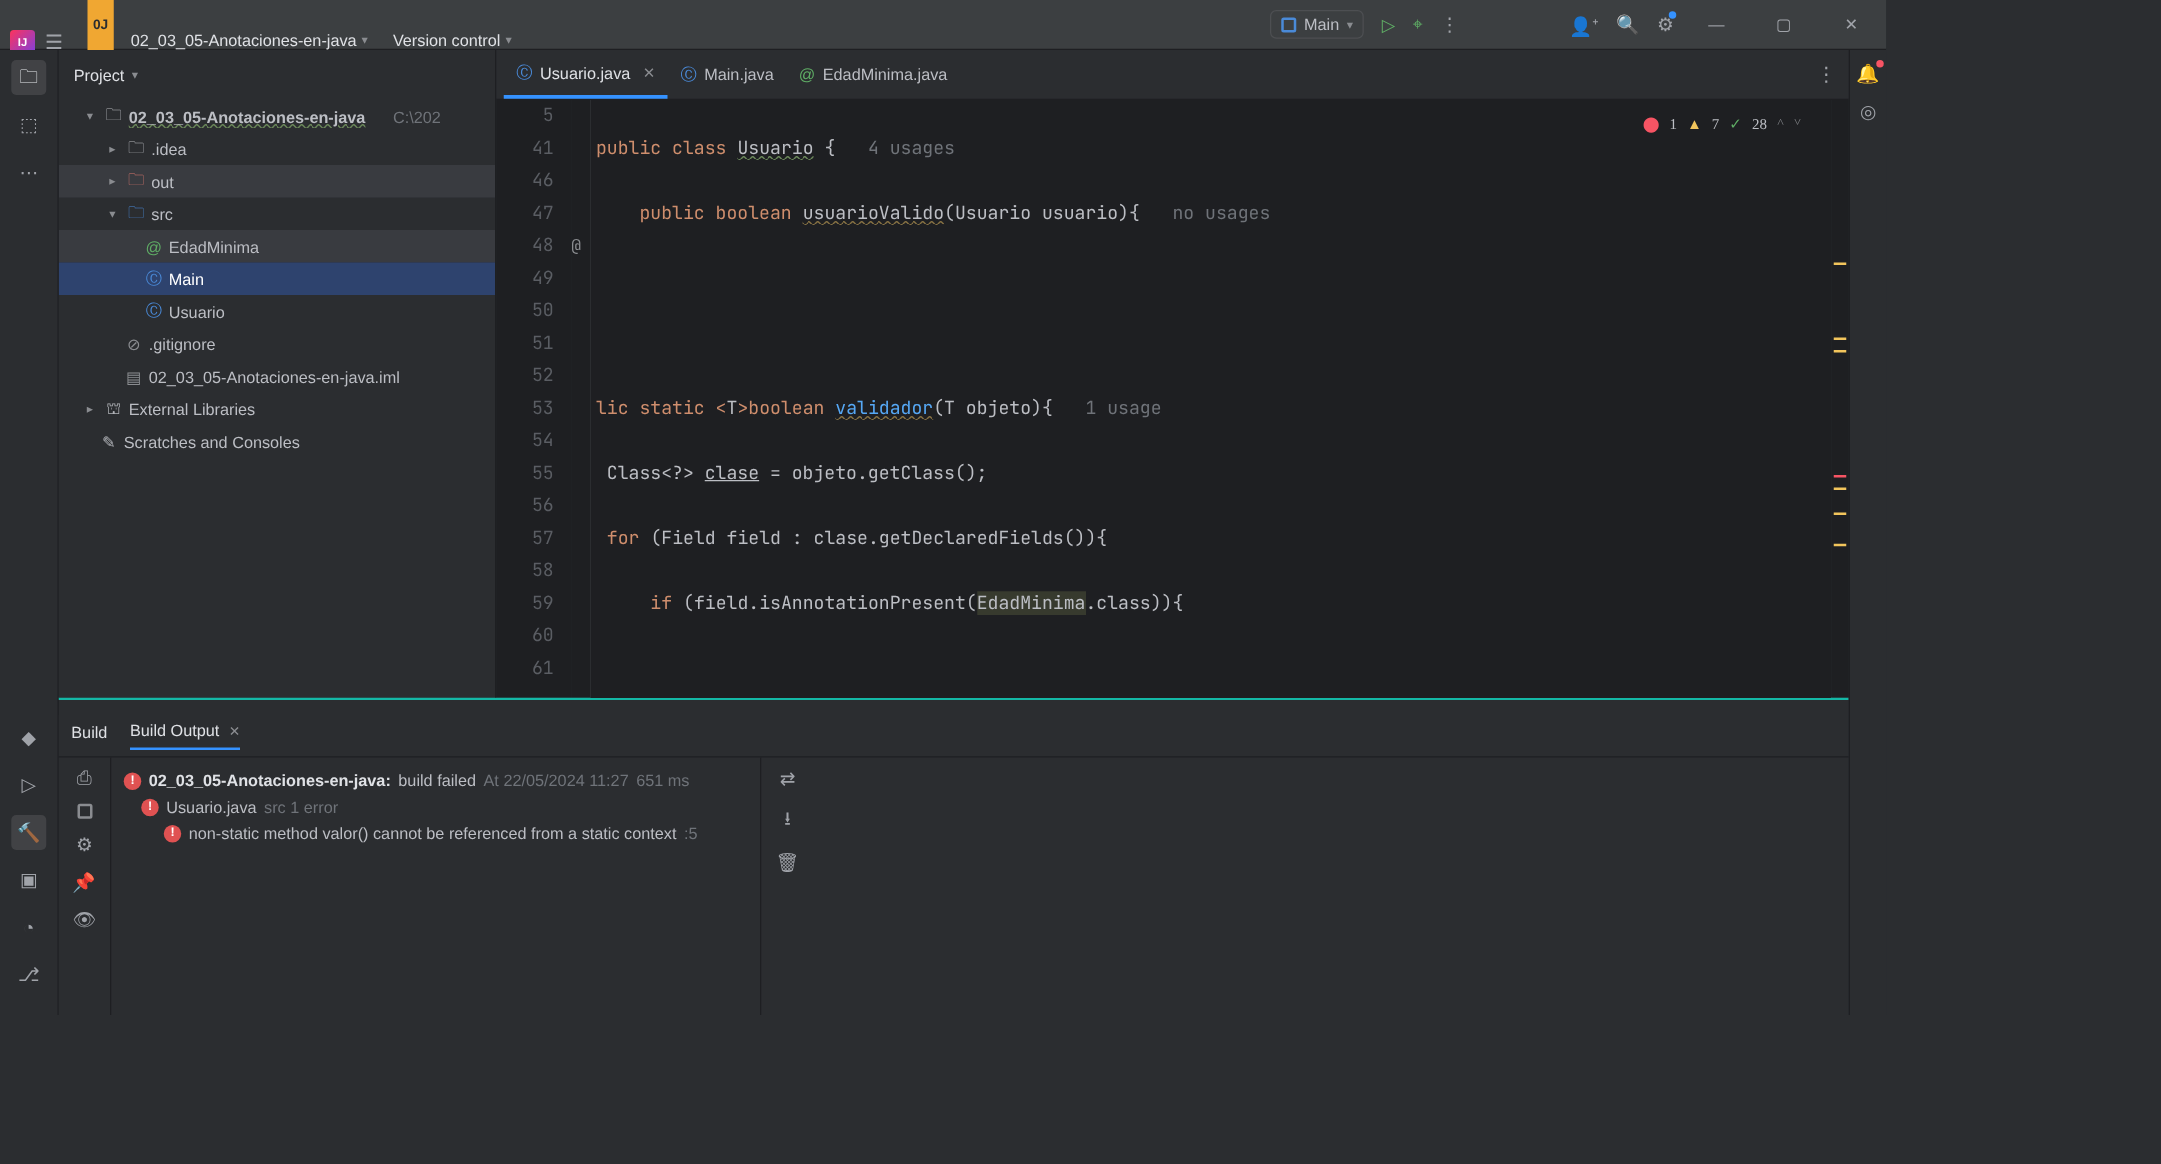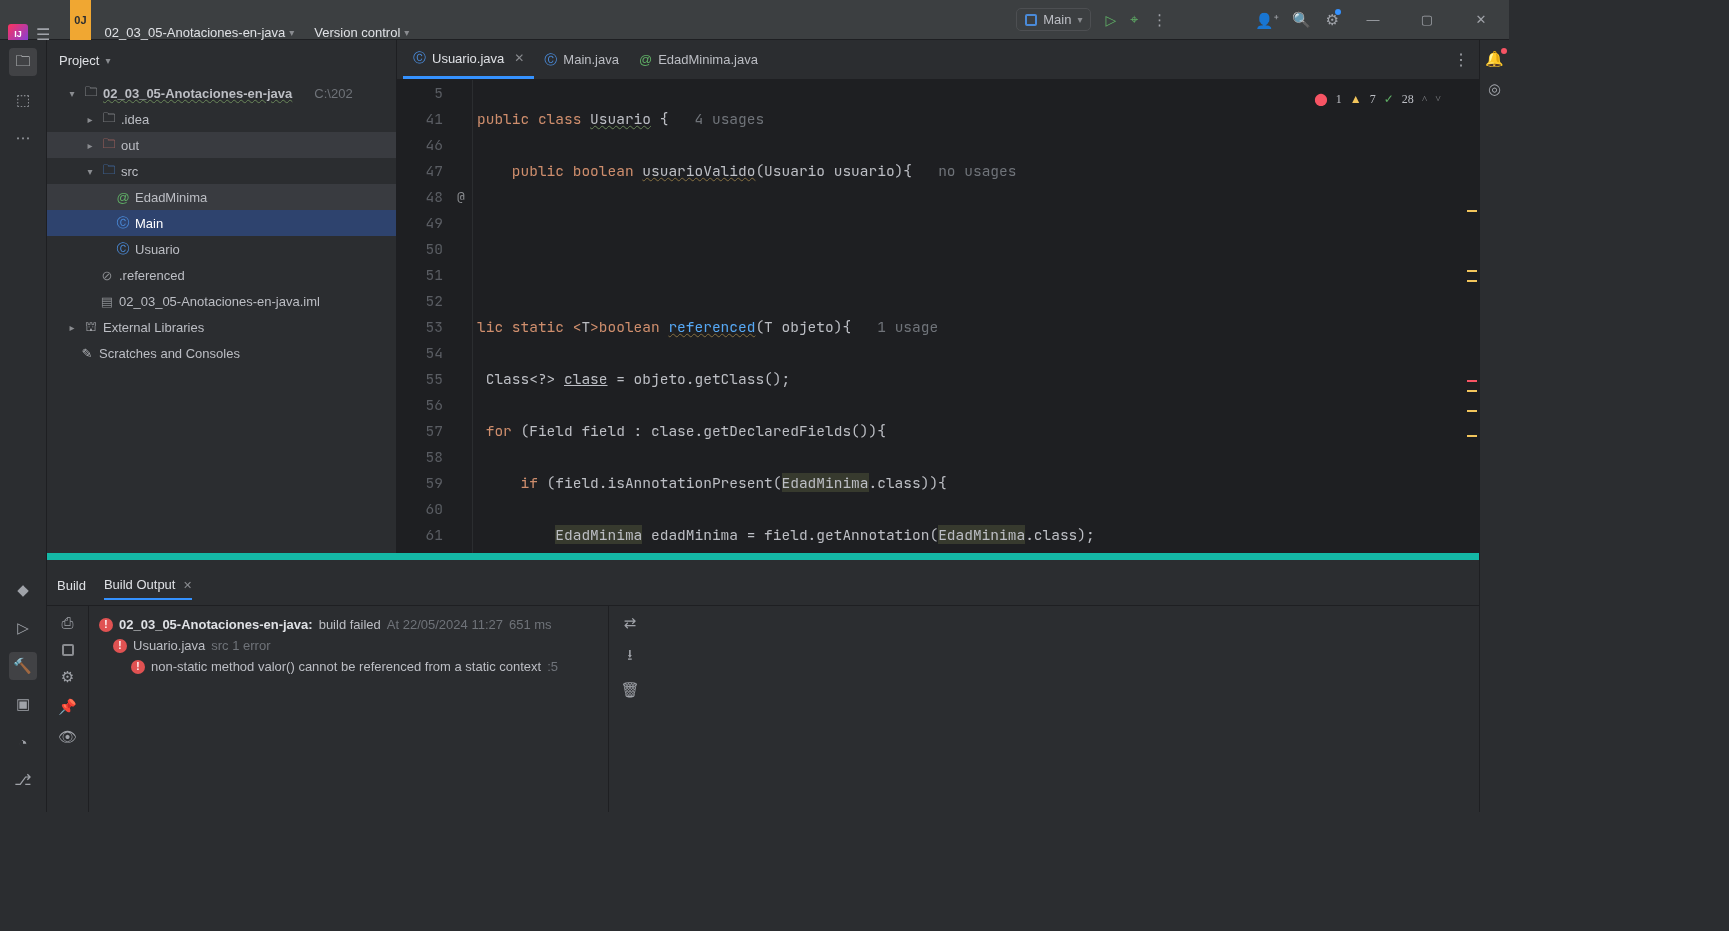--- a/index.html
+++ b/index.html
@@ -21,21 +21,21 @@
 .win-btn { width:40px; height:30px; display:flex; align-items:center; justify-content:center; color:#a0a3a9; cursor:pointer;}
 .gear-dot { position:relative;}
 .gear-dot::after{content:'';position:absolute;top:-2px;right:-2px;width:6px;height:6px;background:#3592ff;border-radius:50%;}
 .main { display:flex; height: calc(812px - 40px); }
 .leftbar { width:47px; background:#2b2d30; border-right:1px solid #1e1f22; display:flex; flex-direction:column; align-items:center; padding-top:8px; gap:10px;}
 .leftbar .litem { width:28px; height:28px; display:flex; align-items:center; justify-content:center; color:#a0a3a9; border-radius:4px; cursor:pointer; font-size:15px;}
 .leftbar .litem.active { background:#414245; color:#dfe1e5;}
 .leftbar .spacer2 { flex:1; }
 .rightbar { width:30px; background:#2b2d30; border-left:1px solid #1e1f22; display:flex; flex-direction:column; align-items:center; padding-top:10px; gap:12px;}
 .content { flex:1; display:flex; flex-direction:column; }
-.upper { flex:1; display:flex; min-height:0; border-bottom:7px solid #14b8a6;}
+.upper { flex:1; display:flex; min-height:0; border-bottom:2px solid #14b8a6;}
 .projpanel { width:350px; background:#2b2d30; border-right:1px solid #1e1f22; display:flex; flex-direction:column;}
 .projhead { height:40px; display:flex; align-items:center; padding:0 12px; gap:6px;}
 .projhead .title { color:#dfe1e5; font-size:13px;}
 .tree { flex:1; overflow:auto; padding-bottom:6px;}
 .trow { display:flex; align-items:center; height:26px; padding-left:8px; gap:4px; cursor:pointer; color:#bcbec4;}
 .trow.sel { background:#2e436e; color:#fff; }
 .trow.hl { background:#393b40; }
 .ind { display:inline-block; }
 .arr { color:#8a8c90; width:14px; display:inline-flex; justify-content:center; font-size:10px;}
 .picn { width:16px; display:inline-flex; justify-content:center; }
@@ -182,21 +182,21 @@
             <span>Main</span>
           </div>
           <div class="trow">
             <span class="ind" style="width:56px"></span>
             <span class="picn c-ic">Ⓒ</span>
             <span>Usuario</span>
           </div>
           <div class="trow">
             <span class="ind" style="width:40px"></span>
             <span class="picn gi-ic">⊘</span>
-            <span>.referenced</span>
+            <span>.gitignore</span>
           </div>
           <div class="trow">
             <span class="ind" style="width:40px"></span>
             <span class="picn iml-ic">▤</span>
             <span>02_03_05-Anotaciones-en-java.iml</span>
           </div>
           <div class="trow">
             <span class="ind" style="width:6px"></span>
               <span class="arr">▸</span>
             <span class="picn lib-ic">⛫</span>
@@ -251,25 +251,24 @@
               <div>61</div>
           </div>
           <div class="gut-extra">
             <div style="position:absolute;top:104px;left:0;color:#8a8c90;font-size:13px">@</div>
           </div>
           <div class="code">
 <div><span class="kw">public class </span><span class="cls">Usuario</span><span> {</span>   <span class="hint">4 usages</span></div>
 <div><span class="kw">    public boolean </span><span style="color:#bcbec4;text-decoration:underline wavy #857042 1px">usuarioValido</span><span>(Usuario usuario){</span>   <span class="hint">no usages</span></div>
 <div> </div>
 <div> </div>
-<div><span class="kw">lic static &lt;</span><span>T</span><span class="kw">&gt;boolean </span><span class="mname" style="text-decoration:underline wavy #857042 1px">referenced</span><span>(T objeto){</span>   <span class="hint">1 usage</span></div>
+<div><span class="kw">lic static &lt;</span><span>T</span><span class="kw">&gt;boolean </span><span class="mname" style="text-decoration:underline wavy #857042 1px">validador</span><span>(T objeto){</span>   <span class="hint">1 usage</span></div>
 <div><span></span><span>&nbsp;Class&lt;?&gt; <span style="text-decoration:underline">clase</span> = objeto.getClass();</span></div>
 <div><span class="kw"> for</span><span> (Field field : clase.getDeclaredFields()){</span></div>
 <div><span class="kw">     if</span><span> (field.isAnnotationPresent(</span><span class="hlbox">EdadMinima</span><span>.class)){</span></div>
-<div><span>         </span><span class="hlbox">EdadMinima</span><span> edadMinima = field.getAnnotation(</span><span class="hlbox">EdadMinima</span><span>.class);</span></div>
 
 
 
 
 
 
 
 
 
             <div class="insp">

